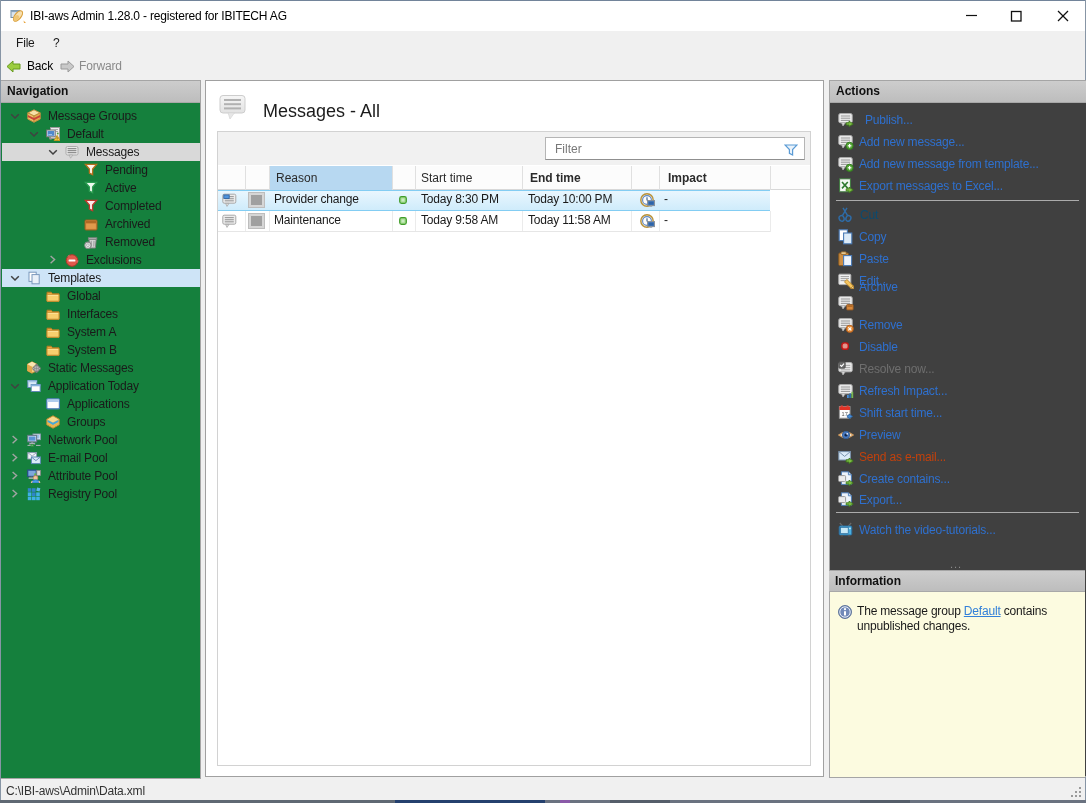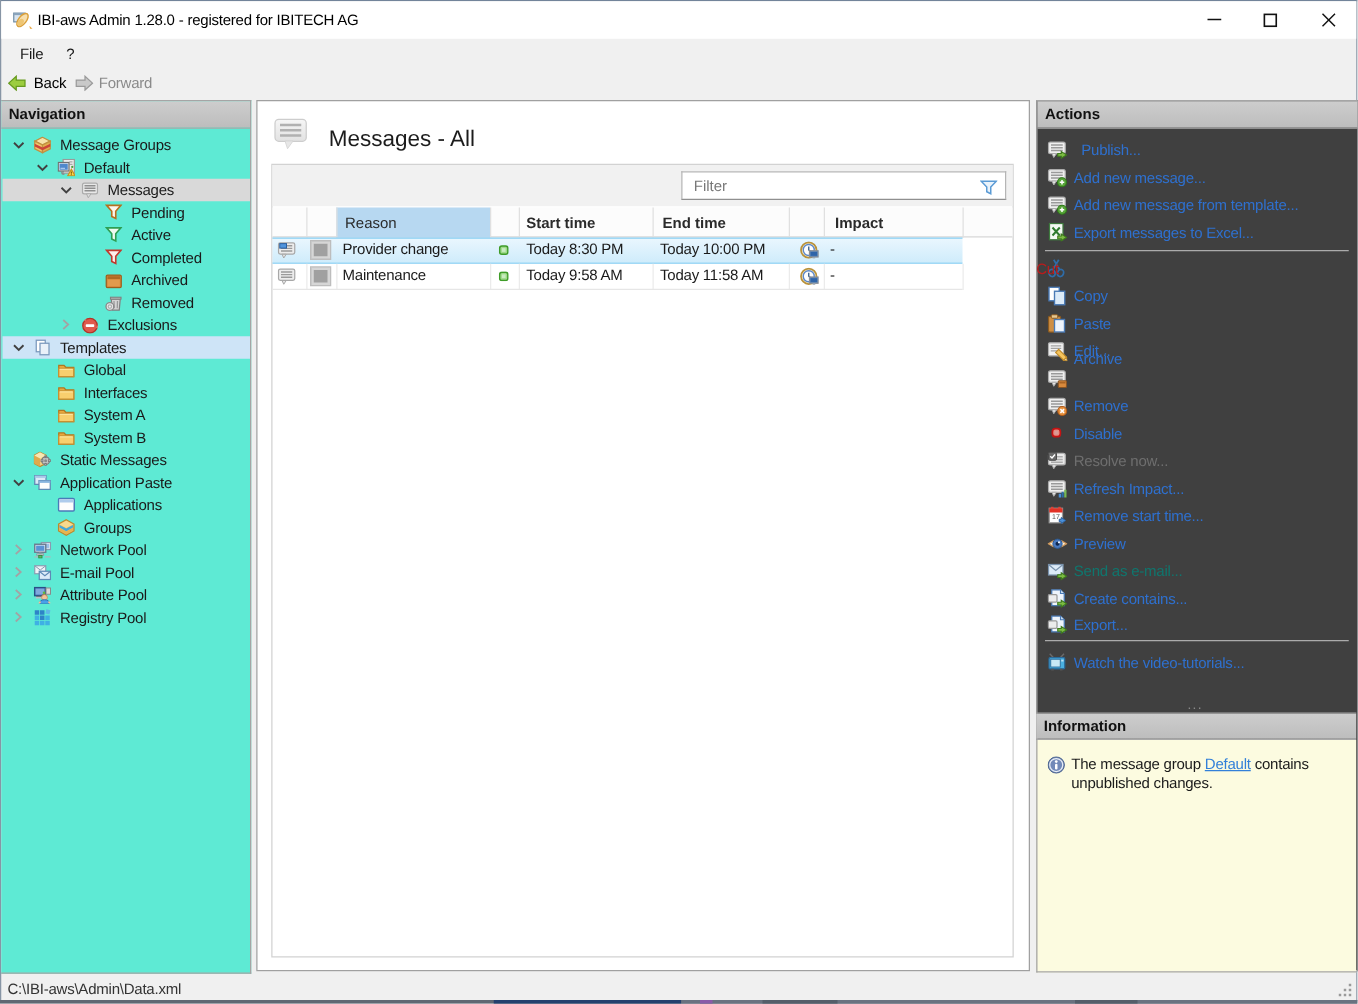--- a/index.html
+++ b/index.html
@@ -42,21 +42,21 @@
 
 <svg class="abs" style="left:6px;top:60px" width="15" height="13" viewBox="0 0 15 13">
  <path d="M1 6.5 L7 1 L7 4 L14 4 L14 9 L7 9 L7 12 Z" fill="#9ccd3f" stroke="#679a1f" stroke-width="1"></path>
 </svg>
 <div class="abs t12" style="left:27px;top:59px;color:#000">Back</div>
 <svg class="abs" style="left:60px;top:60px" width="15" height="13" viewBox="0 0 15 13">
  <path d="M14 6.5 L8 1 L8 4 L1 4 L1 9 L8 9 L8 12 Z" fill="#c9c9c9" stroke="#9a9a9a" stroke-width="1"></path>
 </svg>
 <div class="abs t12" style="left:79px;top:59px;color:#8a8a8a">Forward</div>
 
-<div class="abs" style="left:1px;top:80px;width:200px;height:699px;background:#5eead4;border:1px solid #a5a5a5;border-left:none">
+<div class="abs" style="left:1px;top:80px;width:200px;height:699px;background:#15803d;border:1px solid #a5a5a5;border-left:none">
  <div class="hdr">Navigation</div>
 </div>
 <svg class="abs" style="left:10px;top:112px;" width="10" height="8" viewBox="0 0 10 8">
     <path d="M1.2 2.2 L5 6 L8.8 2.2" fill="none" stroke="#414141" stroke-width="1.5"></path>
   </svg>
 <svg class="abs" style="left:27px;top:109px;" width="14" height="14" viewBox="0 0 14 14">
  <polygon points="7,0.8 13.2,3.9 7,7 0.8,3.9" fill="#f7e1a8" stroke="#c09040" stroke-width="1"></polygon>
  <polygon points="0.8,3.9 7,7 7,13.2 0.8,10.1" fill="#f0c46a" stroke="#c09040" stroke-width="1"></polygon>
  <polygon points="13.2,3.9 7,7 7,13.2 13.2,10.1" fill="#e2ad4e" stroke="#c09040" stroke-width="1"></polygon>
  <polygon points="0.8,5.9 7,9 13.2,5.9 13.2,8.1 7,11.2 0.8,8.1" fill="#cc4439"></polygon>
@@ -176,21 +176,21 @@
 <div class="abs t12" style="left:48px;top:361px">Static Messages</div>
 <svg class="abs" style="left:10px;top:382px;" width="10" height="8" viewBox="0 0 10 8">
     <path d="M1.2 2.2 L5 6 L8.8 2.2" fill="none" stroke="#414141" stroke-width="1.5"></path>
   </svg>
 <svg class="abs" style="left:27px;top:379px;" width="14" height="14" viewBox="0 0 14 14">
  <rect x="0.8" y="1.5" width="9" height="7" fill="#dcebf8" stroke="#5f8ab5" stroke-width="1"></rect>
  <rect x="0.8" y="1.5" width="9" height="1.8" fill="#a8c8e8"></rect>
  <rect x="4.2" y="5.5" width="9" height="7" fill="#fdfdfd" stroke="#5f8ab5" stroke-width="1"></rect>
  <rect x="4.2" y="5.5" width="9" height="1.8" fill="#88b4de"></rect>
 </svg>
-<div class="abs t12" style="left:48px;top:379px">Application Paste</div>
+<div class="abs t12" style="left:48px;top:379px">Application Today</div>
 <svg class="abs" style="left:46px;top:397px;" width="14" height="14" viewBox="0 0 14 14">
  <rect x="0.8" y="1.8" width="12.6" height="10" rx="1" fill="#fdfdfd" stroke="#4a7ab8" stroke-width="1.2"></rect>
  <rect x="1.4" y="2.4" width="11.4" height="2.6" fill="#aecbec"></rect>
 </svg>
 <div class="abs t12" style="left:67px;top:397px">Applications</div>
 <svg class="abs" style="left:46px;top:415px;" width="14" height="14" viewBox="0 0 14 14">
  <polygon points="7,0.8 13.2,4.2 13.2,9.8 7,13.2 0.8,9.8 0.8,4.2" fill="#eebe5e" stroke="#bb8a2e" stroke-width="1"></polygon>
  <polygon points="7,1.6 12.4,4.5 7,7.4 1.6,4.5" fill="#f6d98e"></polygon>
  <polygon points="1.6,4.9 7,7.8 12.4,4.9 12.4,7 7,9.9 1.6,7" fill="#45a8d8"></polygon>
  <polygon points="1.6,7.4 7,10.3 12.4,7.4 12.4,9.4 7,12.3 1.6,9.4" fill="#e8b44e"></polygon>
@@ -280,21 +280,21 @@
 <div class="abs" style="left:269px;top:166px;width:123px;height:24px;background:#b7d8f1"></div>
 <div class="abs" style="left:245px;top:166px;width:1px;height:24px;background:#e0e0e0"></div>
 <div class="abs" style="left:269px;top:166px;width:1px;height:24px;background:#e0e0e0"></div>
 <div class="abs" style="left:392px;top:166px;width:1px;height:24px;background:#e0e0e0"></div>
 <div class="abs" style="left:415px;top:166px;width:1px;height:24px;background:#e0e0e0"></div>
 <div class="abs" style="left:522px;top:166px;width:1px;height:24px;background:#e0e0e0"></div>
 <div class="abs" style="left:631px;top:166px;width:1px;height:24px;background:#e0e0e0"></div>
 <div class="abs" style="left:659px;top:166px;width:1px;height:24px;background:#e0e0e0"></div>
 <div class="abs" style="left:770px;top:166px;width:1px;height:24px;background:#e0e0e0"></div>
 <div class="abs t12" style="left:276px;top:171px;color:#2b2b2b;font-weight:normal;letter-spacing:0">Reason</div>
-<div class="abs t12" style="left:421px;top:171px;color:#2b2b2b;font-weight:bold;letter-spacing:0">Start time</div>
+<div class="abs t12" style="left:421px;top:171px;color:#2b2b2b;font-weight:normal;letter-spacing:0">Start time</div>
 <div class="abs t12" style="left:530px;top:171px;color:#2b2b2b;font-weight:bold;letter-spacing:0">End time</div>
 <div class="abs t12" style="left:668px;top:171px;color:#2b2b2b;font-weight:bold;letter-spacing:0">Impact</div>
 <div class="abs" style="left:218px;top:190px;width:552px;height:21px;background:linear-gradient(#e9f6fe,#cfecfb);border-top:1px solid #83cdf3;border-bottom:1px solid #83cdf3"></div>
 <svg class="abs" style="left:222px;top:193px;" width="15" height="14" viewBox="0 0 15 14">
  <rect x="0.8" y="1.2" width="13" height="9" rx="1.4" fill="#ececec" stroke="#a8a8a8" stroke-width="1"></rect>
  <line x1="2.8" y1="3.6" x2="11.8" y2="3.6" stroke="#9a9a9a" stroke-width="1.1"></line>
  <line x1="2.8" y1="5.7" x2="11.8" y2="5.7" stroke="#9a9a9a" stroke-width="1.1"></line>
  <line x1="2.8" y1="7.8" x2="11.8" y2="7.8" stroke="#9a9a9a" stroke-width="1.1"></line>
  <polygon points="3.6,10.4 7,10.4 5,13.4" fill="#e4e4e4" stroke="#a8a8a8" stroke-width="0.8"></polygon>
 <rect x="1.8" y="1.9" width="5.4" height="3.6" fill="#4f94dd" stroke="#2a5f9e" stroke-width="0.8"></rect>
@@ -390,21 +390,21 @@
  <path d="M4 4 L9.8 10.4 M9.8 4 L4 10.4" stroke="#2e7a2e" stroke-width="1.6"></path>
 <path d="M8.2 10.8 H11 V9.2 L15.2 11.9 L11 14.6 V13 H8.2 Z" fill="#7cbb44" stroke="#3e7a1c" stroke-width="0.9"></path>
   </svg>
 <div class="abs link" style="left:859px;top:179px;color:#2e70cf">Export messages to Excel...</div>
 <div class="abs" style="left:836px;top:200px;width:243px;height:1px;background:#ababab"></div>
 <svg class="abs" style="left:838px;top:207px;" width="16" height="16" viewBox="0 0 16 16">
  <path d="M5 0.8 L9.6 8.6 M9 0.8 L4.4 8.6" stroke="#2e6ca8" stroke-width="1.4"></path>
  <ellipse cx="3.6" cy="11.4" rx="2.4" ry="2.9" fill="none" stroke="#2e6ca8" stroke-width="1.4" transform="rotate(-25 3.6 11.4)"></ellipse>
  <ellipse cx="10.4" cy="11.4" rx="2.4" ry="2.9" fill="none" stroke="#2e6ca8" stroke-width="1.4" transform="rotate(25 10.4 11.4)"></ellipse>
 </svg>
-<div class="abs link" style="left:829px;top:208px;color:#b91c1c">Cut</div>
+<div class="abs link" style="left:860px;top:208px;color:#0c4a6e">Cut</div>
 <svg class="abs" style="left:838px;top:229px;" width="16" height="16" viewBox="0 0 16 16">
  <rect x="1.2" y="0.8" width="8.2" height="10.8" fill="#fff" stroke="#4a7ab5" stroke-width="1.1"></rect>
  <rect x="5.6" y="4" width="8.2" height="10.8" fill="#dcebf8" stroke="#4a7ab5" stroke-width="1.1"></rect>
 </svg>
 <div class="abs link" style="left:859px;top:230px;color:#2e70cf">Copy</div>
 <svg class="abs" style="left:838px;top:251px;" width="16" height="16" viewBox="0 0 16 16">
  <rect x="0.8" y="2" width="9.6" height="12.6" rx="1" fill="#cf8f44" stroke="#8a5a20" stroke-width="1"></rect>
  <rect x="3" y="0.8" width="5.2" height="2.8" rx="0.8" fill="#e8c88f" stroke="#8a5a20" stroke-width="0.8"></rect>
  <rect x="5.6" y="4.6" width="8" height="10" fill="#eef4fc" stroke="#4a7ab5" stroke-width="1.1"></rect>
 </svg>
@@ -470,34 +470,34 @@
 </svg>
 <div class="abs link" style="left:859px;top:384px;color:#2e70cf">Refresh Impact...</div>
 <svg class="abs" style="left:838px;top:405px;" width="16" height="16" viewBox="0 0 16 16">
  <rect x="1.4" y="1.6" width="10.6" height="11.6" fill="#fdfdfd" stroke="#9a9a9a" stroke-width="1"></rect>
  <rect x="1.4" y="1.6" width="10.6" height="3.4" fill="#e23125"></rect>
  <rect x="2.8" y="0.4" width="2" height="1.8" fill="#d84438"></rect>
  <rect x="8.6" y="0.4" width="2" height="1.8" fill="#d84438"></rect>
  <text x="3.6" y="10.6" font-size="5.6" fill="#555" font-family="Liberation Sans, sans-serif">17</text>
  <path d="M9.4 10.4 H11 V9 L14.6 11.4 L11 13.8 V12.4 H9.4 Z" fill="#4a90d9" stroke="#2a5f9e" stroke-width="0.8"></path>
 </svg>
-<div class="abs link" style="left:859px;top:406px;color:#2e70cf">Remove start time...</div>
+<div class="abs link" style="left:859px;top:406px;color:#2e70cf">Shift start time...</div>
 <svg class="abs" style="left:838px;top:427px;" width="16" height="16" viewBox="0 0 16 16">
  <path d="M0.8 8 Q8 2.4 15.2 8 Q8 13.6 0.8 8 Z" fill="#fcf0dc" stroke="#cf9a5f" stroke-width="1.2"></path>
  <circle cx="8" cy="8" r="3.7" fill="#4a7ac0" stroke="#2a5a95" stroke-width="0.8"></circle>
  <circle cx="8" cy="8" r="1.6" fill="#10274e"></circle>
  <circle cx="9.2" cy="6.8" r="0.9" fill="#e8f0fa"></circle>
 </svg>
 <div class="abs link" style="left:859px;top:428px;color:#2e70cf">Preview</div>
 <svg class="abs" style="left:838px;top:449px;" width="16" height="16" viewBox="0 0 16 16">
  <rect x="0.8" y="2.6" width="11.6" height="8.4" fill="#dcebf8" stroke="#7a93ad" stroke-width="1"></rect>
  <path d="M0.8 2.6 L6.6 7.4 L12.4 2.6" fill="none" stroke="#7a93ad" stroke-width="1"></path>
 <path d="M8.2 10.8 H11 V9.2 L15.2 11.9 L11 14.6 V13 H8.2 Z" fill="#7cbb44" stroke="#3e7a1c" stroke-width="0.9"></path>
   </svg>
-<div class="abs link" style="left:859px;top:450px;color:#0f766e">Send as e-mail...</div>
+<div class="abs link" style="left:859px;top:450px;color:#c2410c">Send as e-mail...</div>
 <svg class="abs" style="left:838px;top:471px;" width="16" height="16" viewBox="0 0 16 16">
  <path d="M3.4 0.8 H10.4 L13.4 3.8 V13.4 H3.4 Z" fill="#eef4fb" stroke="#4a7ab5" stroke-width="1"></path>
  <path d="M10.4 0.8 L10.4 3.8 H13.4" fill="#cfe0f0" stroke="#4a7ab5" stroke-width="0.9"></path>
  <rect x="0.6" y="4.6" width="7" height="6" rx="1" fill="#ececec" stroke="#9a9a9a" stroke-width="1"></rect>
 <path d="M8.2 10.8 H11 V9.2 L15.2 11.9 L11 14.6 V13 H8.2 Z" fill="#7cbb44" stroke="#3e7a1c" stroke-width="0.9"></path>
   </svg>
 <div class="abs link" style="left:859px;top:472px;color:#2e70cf">Create contains...</div>
 <svg class="abs" style="left:838px;top:492px;" width="16" height="16" viewBox="0 0 16 16">
  <path d="M3.4 0.8 H10.4 L13.4 3.8 V13.4 H3.4 Z" fill="#eef4fb" stroke="#4a7ab5" stroke-width="1"></path>
  <path d="M10.4 0.8 L10.4 3.8 H13.4" fill="#cfe0f0" stroke="#4a7ab5" stroke-width="0.9"></path>

